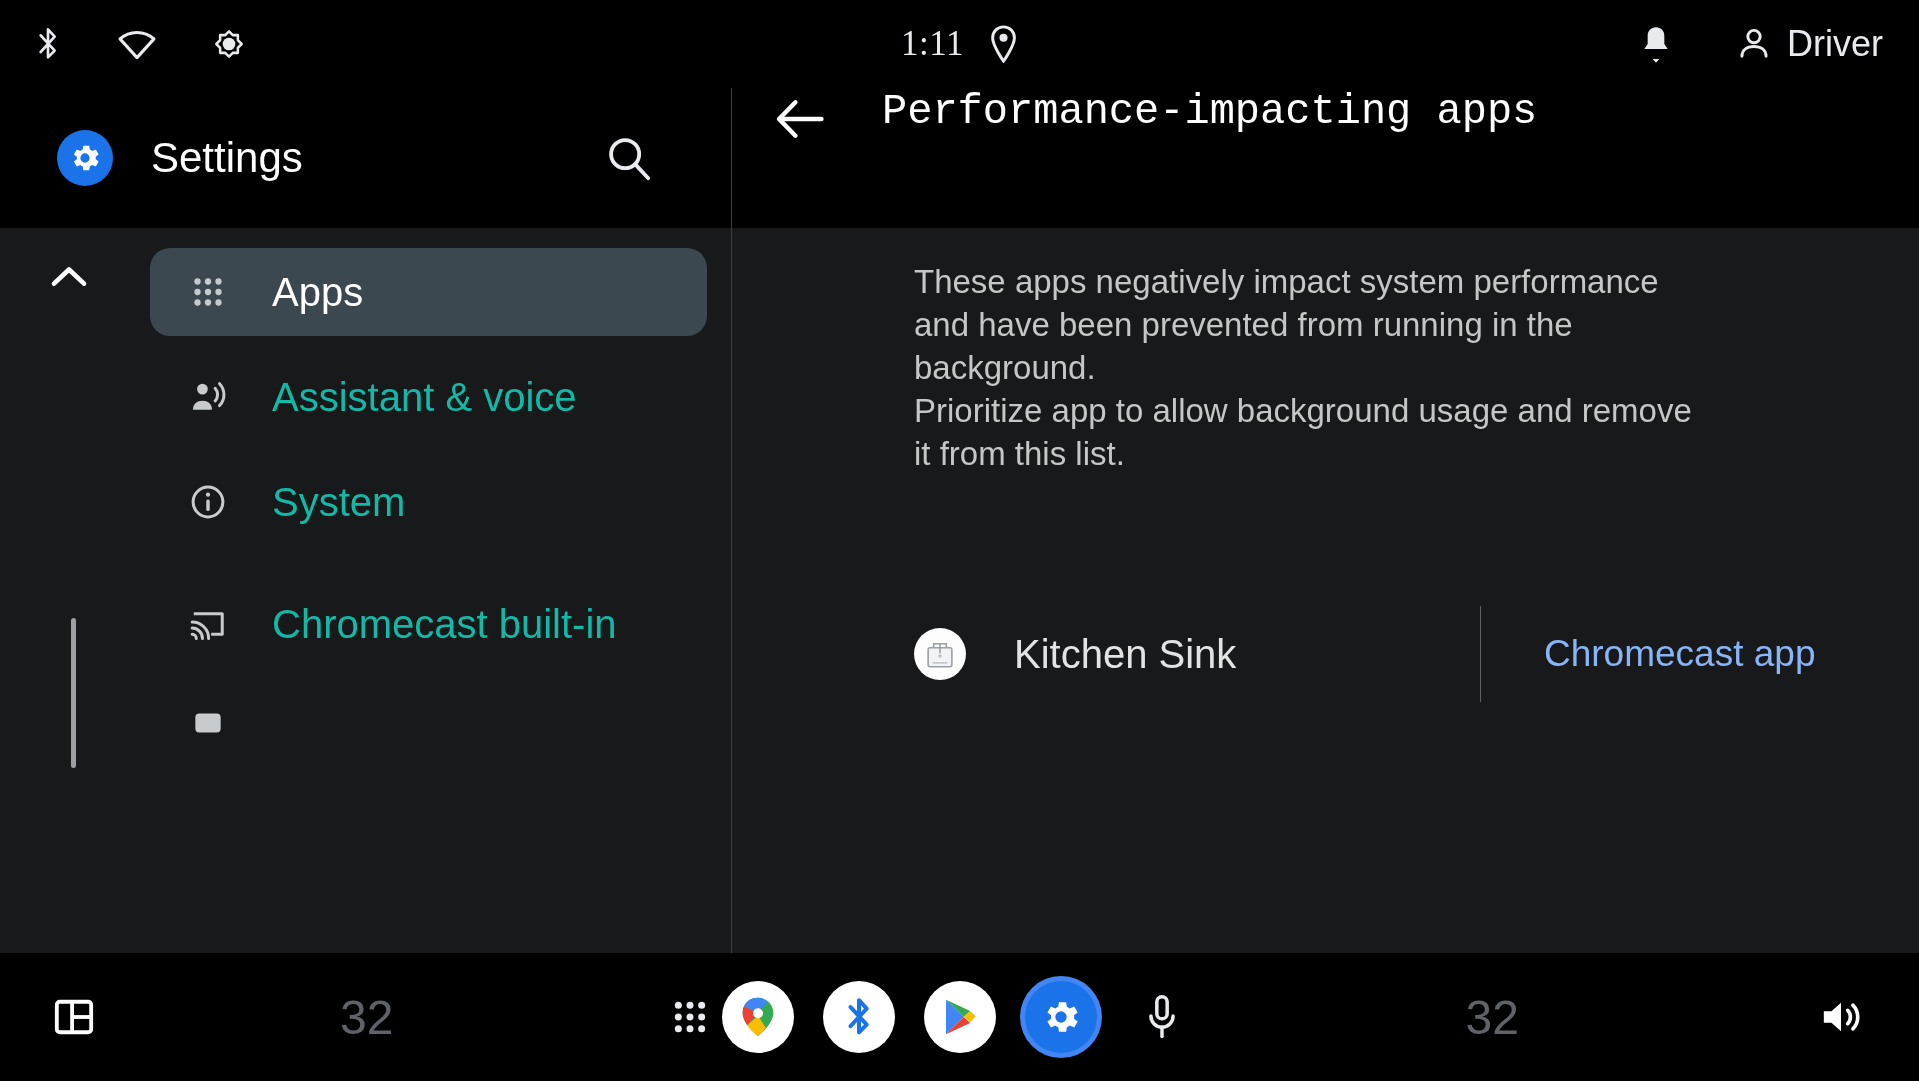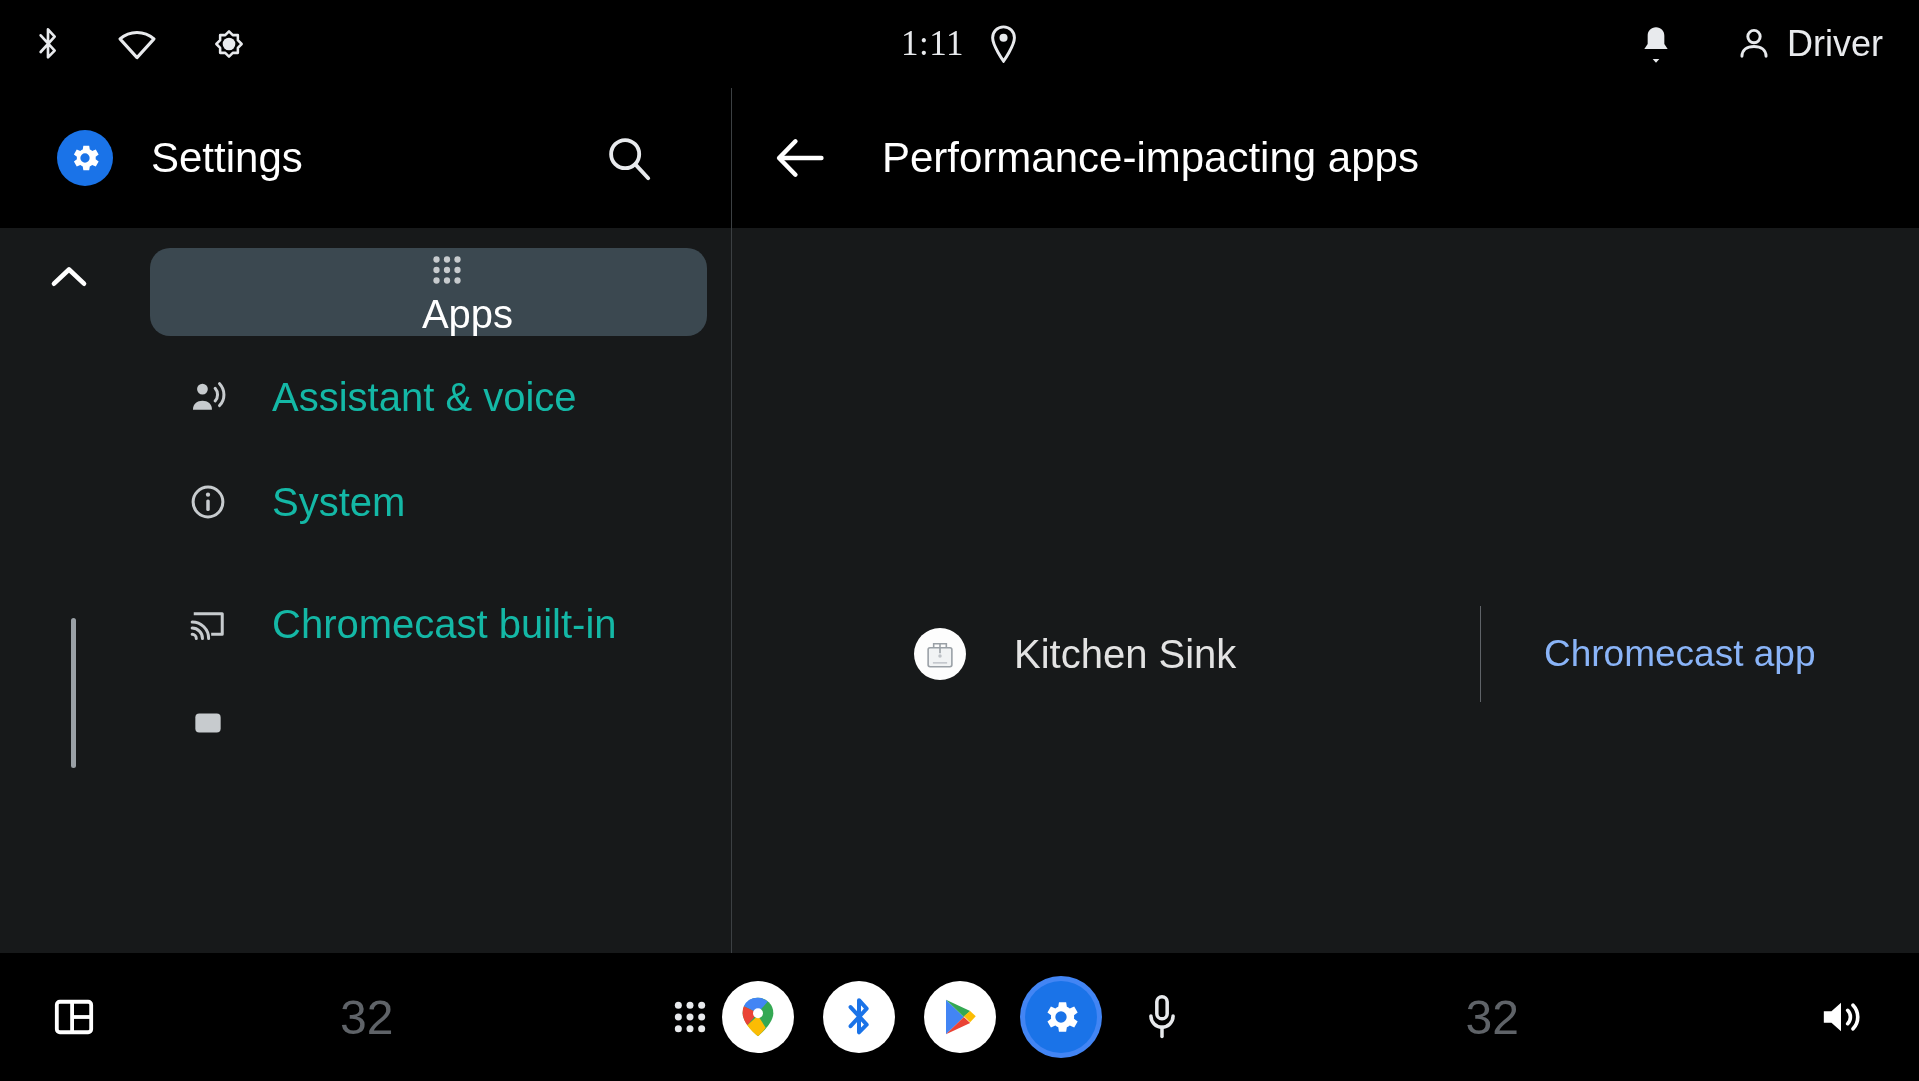--- a/index.html
+++ b/index.html
@@ -61,21 +61,21 @@
   
   #nav-list {
     position:absolute; top:140px; left:0; width:731px; height:725px;
     overflow:hidden;
   }
   .nav-item {
     position:relative; display:flex; align-items:center;
     height:88px; margin:0 24px 0 150px; padding-left:36px;
     border-radius:20px; cursor:pointer;
   }
-  .nav-item.selected { background:#3b4850;flex-direction:column; }
+  .nav-item.selected { background:#3b4850; }
   .nav-label { color:#14b8a6; font-size:40px; margin-left:42px; font-weight:400; }
   .nav-item.selected .nav-label { color:#ffffff; }
   .nav-icon { width:44px; height:44px; display:flex; align-items:center; justify-content:center; flex:0 0 44px; }
 
   #chev-up {
     position:absolute; left:46px; top:26px; width:46px; height:46px;
     display:flex; align-items:center; justify-content:center; cursor:pointer;
   }
   #chev-down {
     position:absolute; left:46px; top:717px; width:46px; height:46px;
@@ -86,21 +86,21 @@
     background:#9aa0a6; border-radius:3px; cursor:pointer;
   }
 
   
   #main {
     position:absolute; left:732px; top:0; width:1187px; height:865px;
     background:#17191a;
   }
   #main-header {
     position:absolute; top:0; left:0; width:1187px; height:140px;
-    background:#000; display:flex; align-items:center;
+    background:#000; display:flex; align-items:flex-start;font-family:Liberation Mono, monospace;
   }
   #back-btn {
     margin-left:38px; width:62px; height:62px;
     display:flex; align-items:center; justify-content:center; cursor:pointer;
   }
   #main-title { color:#fff; font-size:42px; margin-left:50px; font-weight:400; }
 
   #main-desc {
     position:absolute; top:172px; left:182px; width:800px;
     color:#c4c7c5; font-size:33px; line-height:43px;
@@ -327,20 +327,24 @@
       <div id="main-header">
         <span id="back-btn">
           <svg width="52" height="42" viewBox="0 0 28 22">
               <line x1="2.5" y1="11" x2="25" y2="11" stroke="#ffffff" stroke-width="2.4" stroke-linecap="round"></line>
               <polyline points="11,2 2.2,11 11,20" fill="none" stroke="#ffffff" stroke-width="2.4" stroke-linecap="round" stroke-linejoin="round"></polyline>
             </svg>
         </span>
         <span id="main-title">Performance-impacting apps</span>
       </div>
 
+      <div id="main-desc">
+        <p>These apps negatively impact system performance and have been prevented from running in the background.</p>
+        <p>Prioritize app to allow background usage and remove it from this list.</p>
+      </div>
 
       <div id="app-row">
         <span id="app-icon">
           <svg width="38" height="38" viewBox="0 0 24 24">
             <rect x="4.5" y="8" width="15" height="12" rx="1.2" fill="#f1f3f4" stroke="#9aa0a6" stroke-width="1"></rect>
             <path d="M8 8 V5.5 h8 V8" fill="none" stroke="#9aa0a6" stroke-width="1"></path>
             <line x1="12" y1="5.5" x2="12" y2="11.5" stroke="#9aa0a6" stroke-width="1"></line>
             <circle cx="12" cy="13.3" r="1.1" fill="#bdc1c6"></circle>
             <line x1="7.5" y1="17.6" x2="16.5" y2="17.6" stroke="#bdc1c6" stroke-width=".9"></line>
           </svg>

